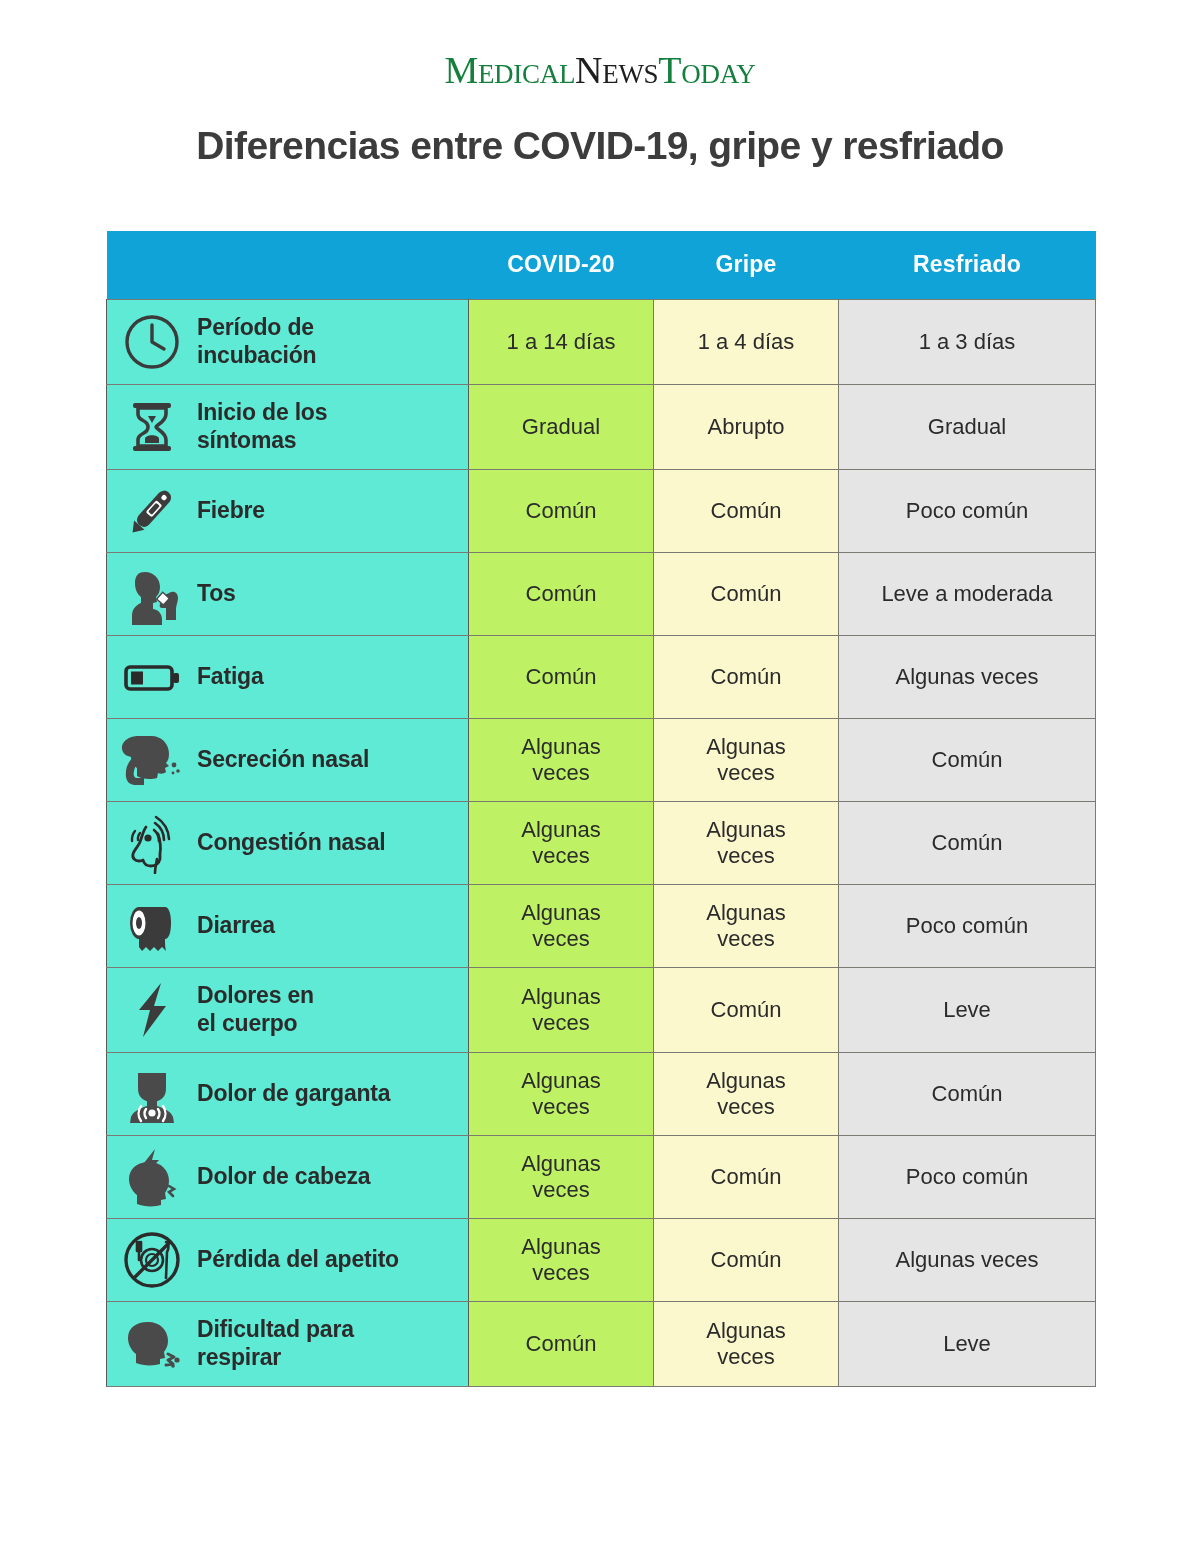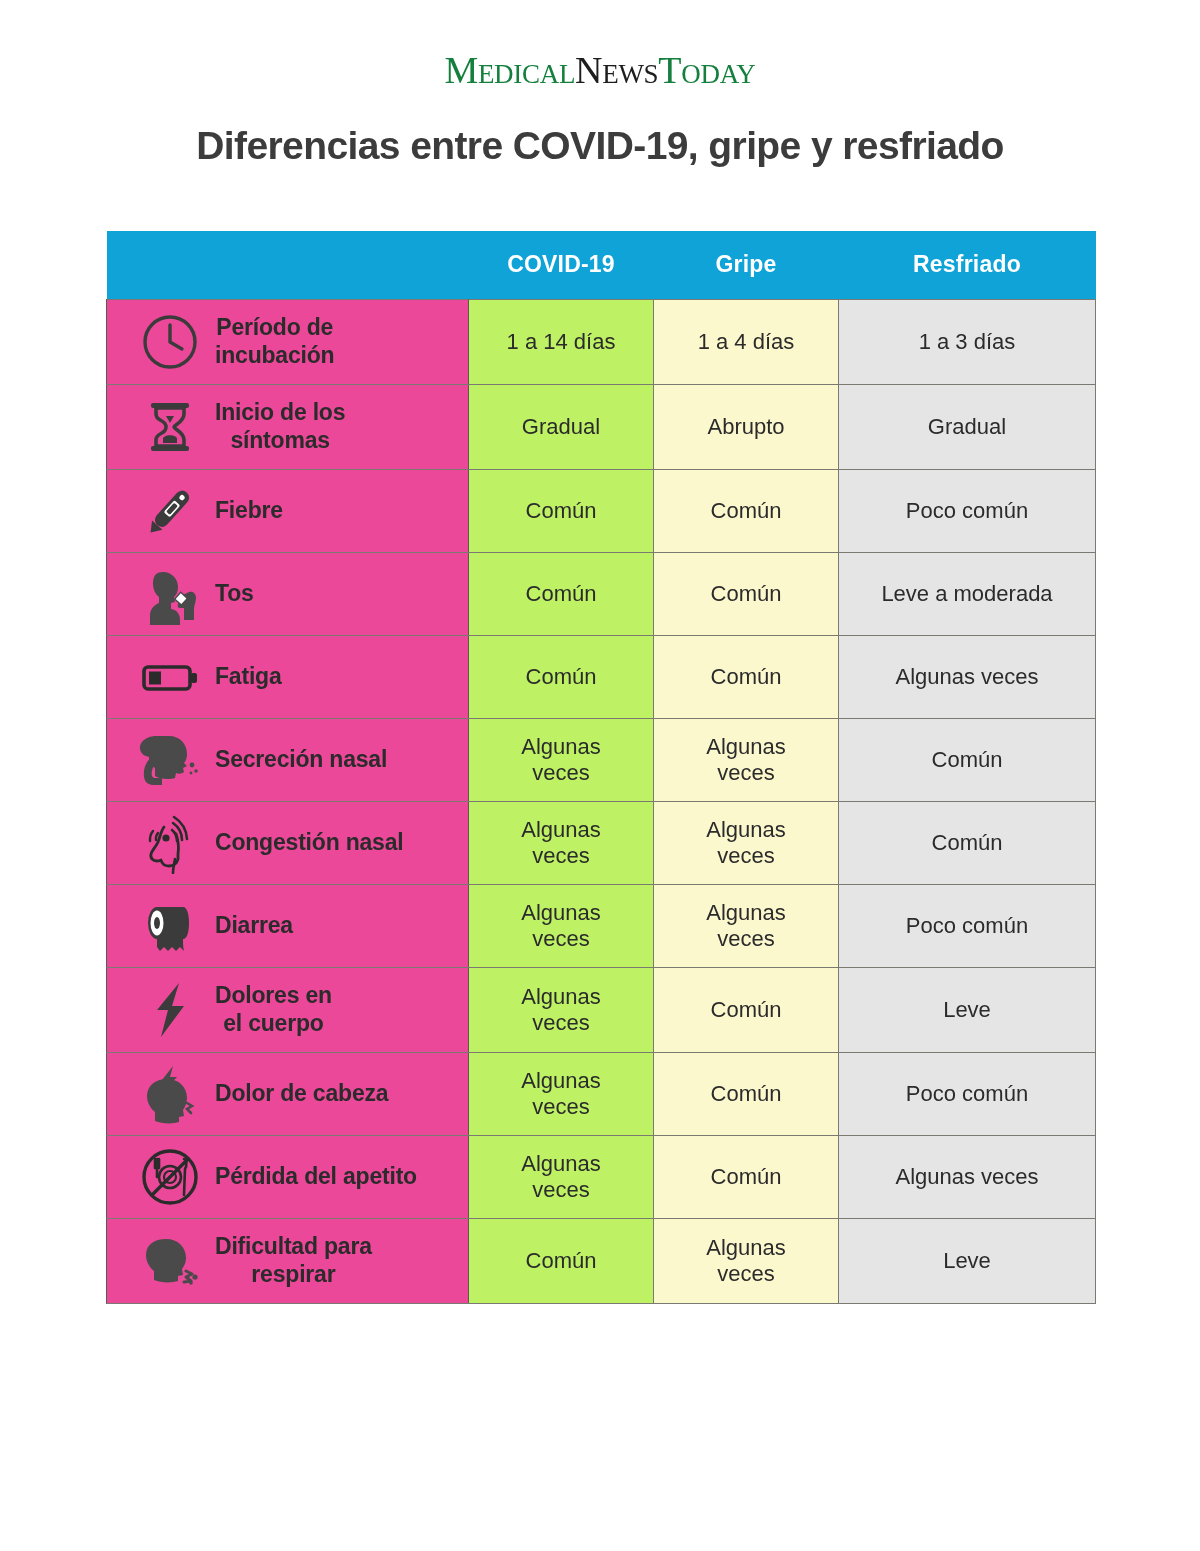--- a/index.html
+++ b/index.html
@@ -77,23 +77,23 @@
     border: 1px solid #7a7a72;
     vertical-align: middle;
     text-align: center;
     font-size: 22px;
     color: #2b2b2b;
     padding: 6px 8px;
     line-height: 1.18;
   }
 
   tbody td.label-cell {
-    text-align: center;
-    background: #ec4899;
-    padding: 8px 10px 8px 32px;
+    text-align: left;
+    background: #5eead4;
+    padding: 8px 10px 8px 14px;
     border-left: 1px solid #5a5a55;
     border-right: 1px solid #5a5a55;
   }
 
   tbody td.covid { background: #bef264; margin-left: 12px; }
   tbody td.flu   { background: #FCF8CE; }
   tbody td.cold  { background: #e5e5e5; }
 
   
   .label-inner {
@@ -136,21 +136,21 @@
   <table class="cmp">
     <colgroup>
       <col class="c-label">
         <col class="c-covid">
         <col class="c-flu">
         <col class="c-cold">
     </colgroup>
     <thead>
       <tr>
         <th class="blank"></th>
-        <th>COVID-19</th>
+        <th>COVID-20</th>
         <th>Gripe</th>
         <th>Resfriado</th>
       </tr>
     </thead>
     <tbody id="tbody">
         <tr class="row-h2">
           <td class="label-cell">
             <div class="label-inner">
               <span class="icon-box">
                 <svg width="62" height="62" viewBox="0 0 62 62">
@@ -276,20 +276,35 @@
                 <svg width="62" height="62" viewBox="0 0 62 62">
                   <use href="#ic-bolt"></use>
                 </svg>
               </span>
               <span class="label-text">Dolores en<br>el cuerpo</span>
             </div>
           </td>
           <td class="covid">Algunas<br>veces</td>
           <td class="flu">Común</td>
           <td class="cold">Leve</td>
+        </tr>
+        <tr class="row-h1">
+          <td class="label-cell">
+            <div class="label-inner">
+              <span class="icon-box">
+                <svg width="62" height="62" viewBox="0 0 62 62">
+                  <use href="#ic-sorethroat"></use>
+                </svg>
+              </span>
+              <span class="label-text">Dolor de garganta</span>
+            </div>
+          </td>
+          <td class="covid">Algunas<br>veces</td>
+          <td class="flu">Algunas<br>veces</td>
+          <td class="cold">Común</td>
         </tr>
         <tr class="row-h1">
           <td class="label-cell">
             <div class="label-inner">
               <span class="icon-box">
                 <svg width="62" height="62" viewBox="0 0 62 62">
                   <use href="#ic-headache"></use>
                 </svg>
               </span>
               <span class="label-text">Dolor de cabeza</span>

